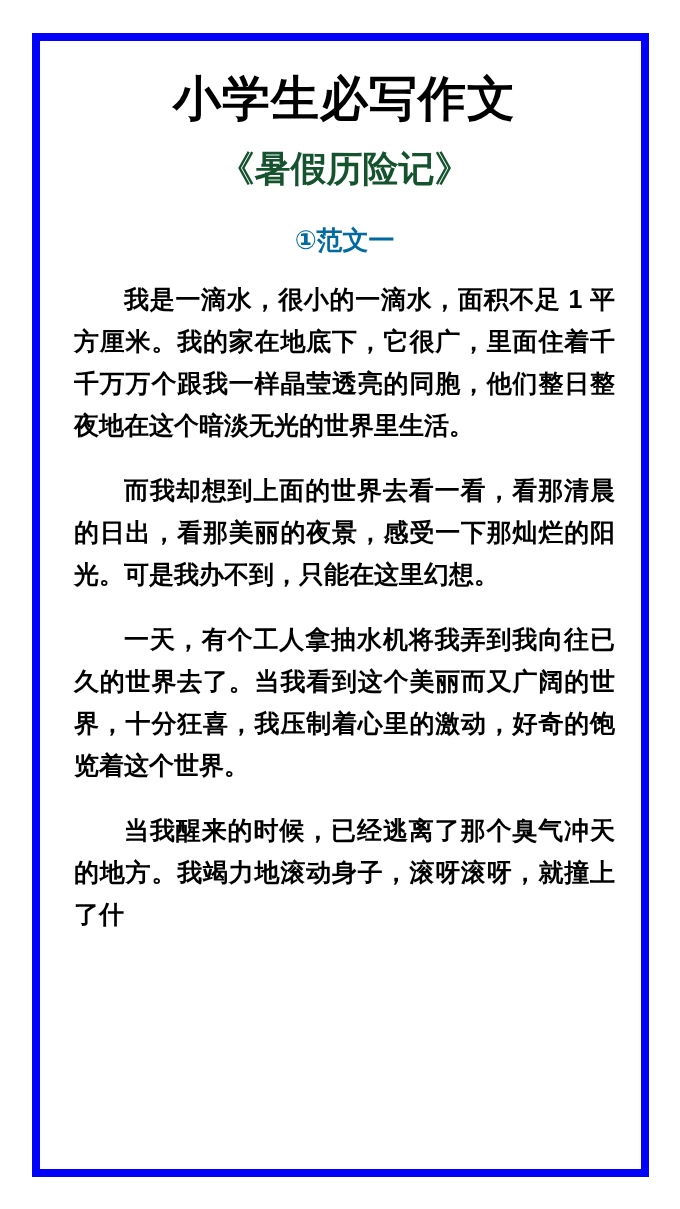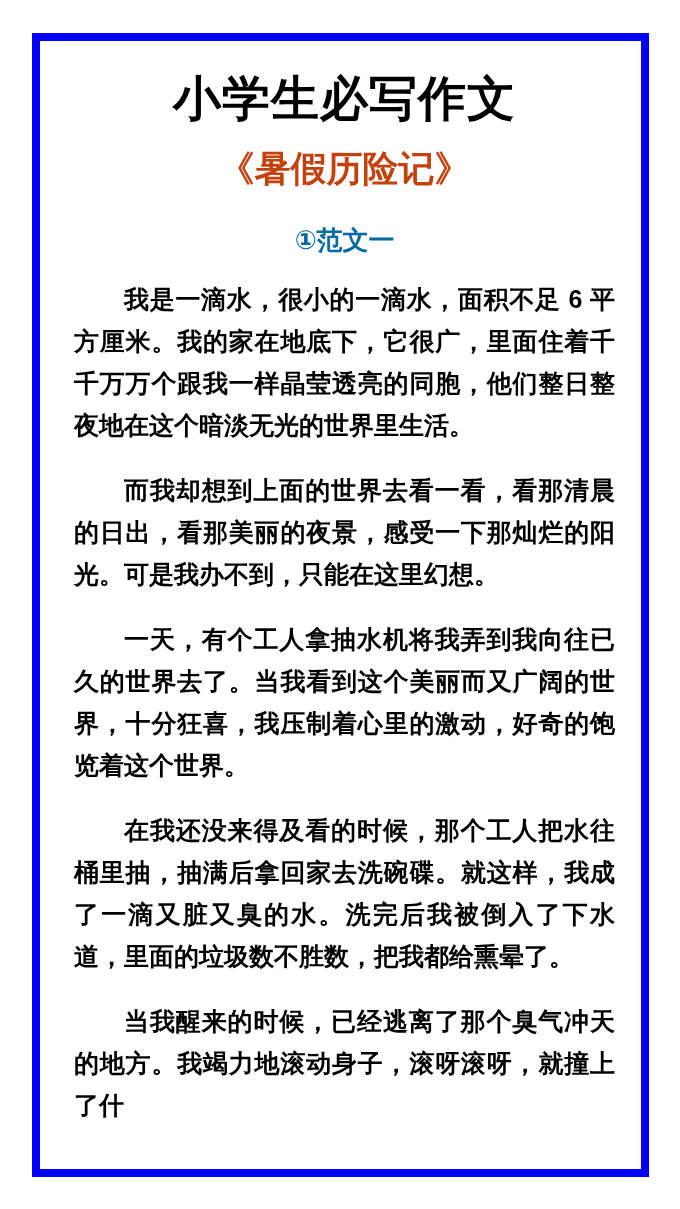--- a/index.html
+++ b/index.html
@@ -74,27 +74,26 @@
   }
 </style>
 </head>
 <body>
 
 <div class="frame" style="border-color: rgb(2, 2, 250);">
   <div class="inner">
 
     <h1 class="doc-title" style="color: rgb(0, 0, 0);">小学生必写作文</h1>
 
-    <h2 class="doc-subtitle" style="color: #c2410c;">《暑假历险记》</h2>
+    <h2 class="doc-subtitle" style="color: #14532d;">《暑假历险记》</h2>
 
 
     <div class="section-label" style="color: #0369a1;">①范文一</div>
 
     <div class="essay">
-      <p>我是一滴水，很小的一滴水，面积不足 6 平方厘米。我的家在地底下，它很广，里面住着千千万万个跟我一样晶莹透亮的同胞，他们整日整夜地在这个暗淡无光的世界里生活。</p>
+      <p>我是一滴水，很小的一滴水，面积不足 1 平方厘米。我的家在地底下，它很广，里面住着千千万万个跟我一样晶莹透亮的同胞，他们整日整夜地在这个暗淡无光的世界里生活。</p>
       <p>而我却想到上面的世界去看一看，看那清晨的日出，看那美丽的夜景，感受一下那灿烂的阳光。可是我办不到，只能在这里幻想。</p>
       <p>一天，有个工人拿抽水机将我弄到我向往已久的世界去了。当我看到这个美丽而又广阔的世界，十分狂喜，我压制着心里的激动，好奇的饱览着这个世界。</p>
-      <p>在我还没来得及看的时候，那个工人把水往桶里抽，抽满后拿回家去洗碗碟。就这样，我成了一滴又脏又臭的水。洗完后我被倒入了下水道，里面的垃圾数不胜数，把我都给熏晕了。</p>
       <p>当我醒来的时候，已经逃离了那个臭气冲天的地方。我竭力地滚动身子，滚呀滚呀，就撞上了什</p>
     </div>
 
   </div>
 </div>
 
 </body></html>

